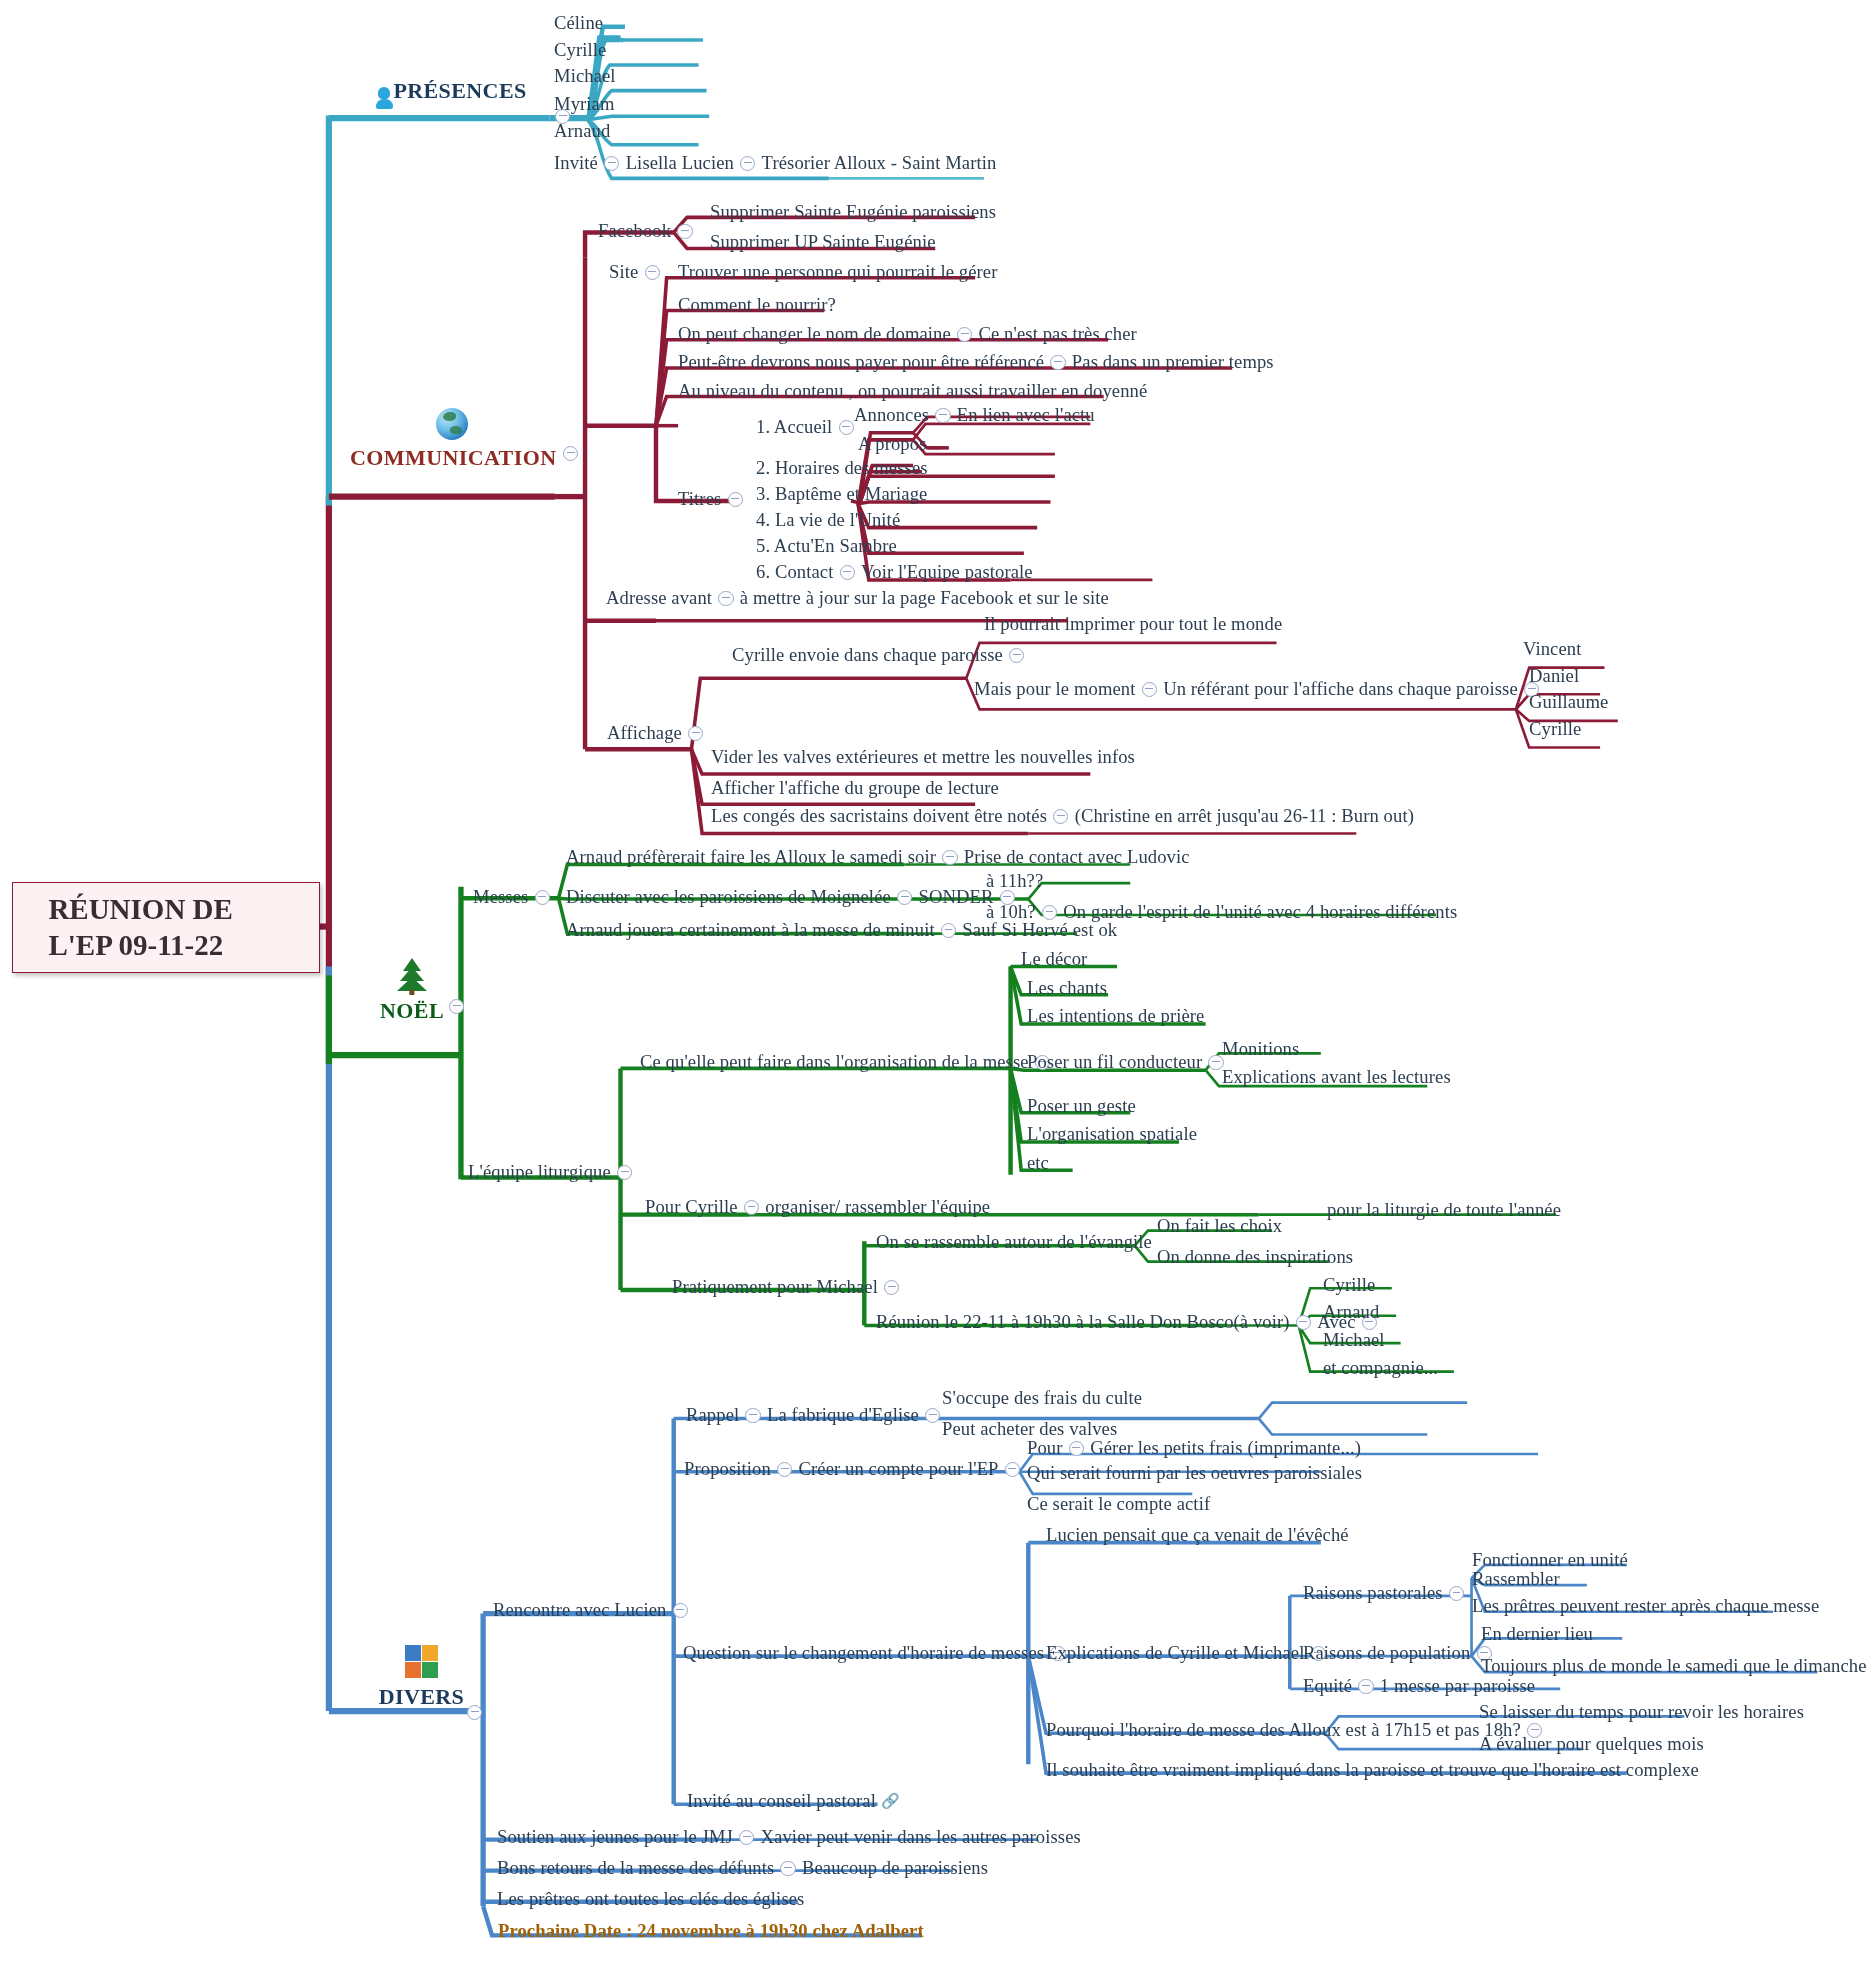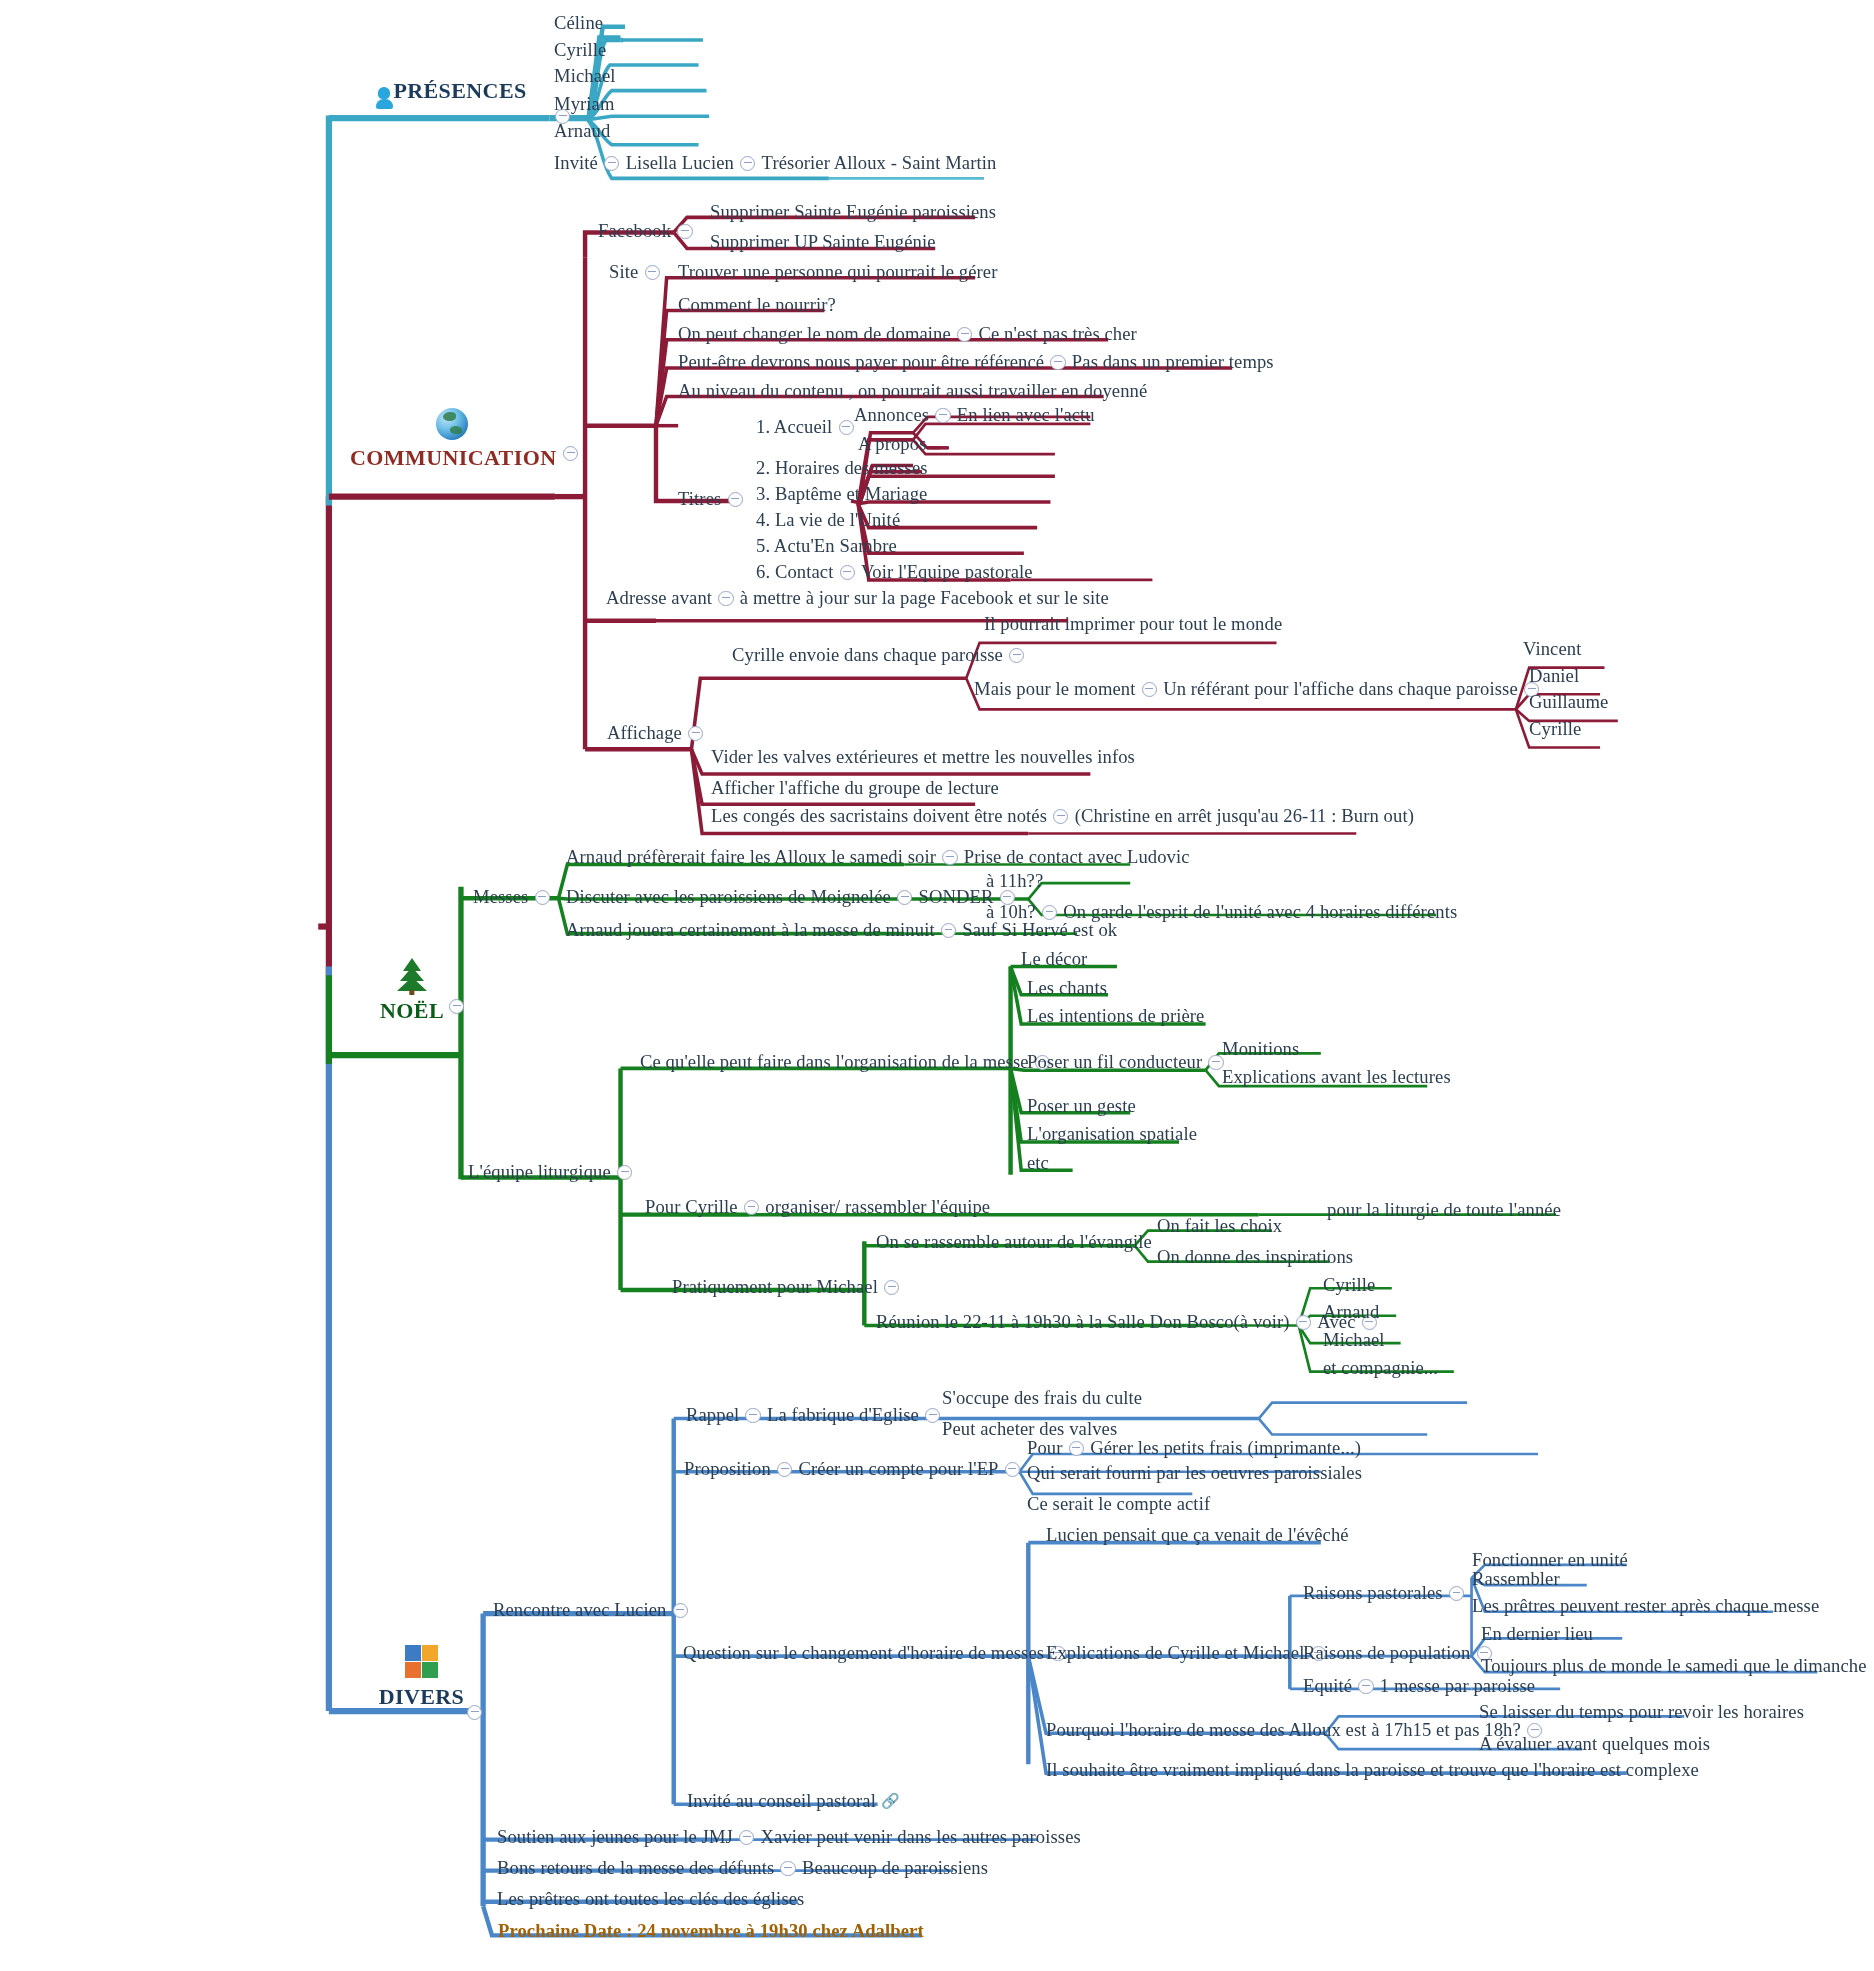--- a/index.html
+++ b/index.html
@@ -453,20 +453,26 @@
 
     <path d="M545 2075 L 560 2075 L 810 2075" stroke="#4a86c8" stroke-width="5"></path>
     <path d="M810 2075 L 1170 2075" stroke="#4a86c8" stroke-width="3"></path>
     <path d="M545 2110 L 560 2110 L 840 2110" stroke="#4a86c8" stroke-width="5"></path>
     <path d="M840 2110 L 1075 2110" stroke="#4a86c8" stroke-width="3"></path>
     <path d="M545 2145 L 560 2145 L 900 2145" stroke="#4a86c8" stroke-width="5"></path>
     <path d="M545 2150 L 555 2183 L 565 2183 L 1040 2183" stroke="#4a86c8" stroke-width="5"></path>
   </g>
 </svg>
 
+<div id="root">
+  <div class="rtxt">
+    <span>RÉUNION DE</span><br>
+    <span>L'EP 09-11-22</span>
+  </div>
+</div>
 
 <div class="main c-pres" style="left:355px;top:78px;width:195px;">
   <span class="mlabel"><span class="person"></span><span>PRÉSENCES</span></span>
 </div>
 <div class="node" style="left:549px;top:106px;"><span class="coll"></span></div>
 
 <div class="node" style="left:554px;top:12.4px;"><span class="txt">Céline</span></div>
 <div class="node" style="left:554px;top:40px;"><span class="txt">Cyrille</span></div>
 <div class="node" style="left:554px;top:66px;"><span class="txt">Michael</span></div>
 <div class="node" style="left:554px;top:94px;"><span class="txt">Myriam</span></div>
@@ -646,21 +652,21 @@
 </div>
 <div class="node" style="left:1481px;top:1624px;"><span class="txt">En dernier lieu</span></div>
 <div class="node" style="left:1481px;top:1656px;"><span class="txt">Toujours plus de monde le samedi que le dimanche</span></div>
 <div class="node" style="left:1303px;top:1676px;">
   <span class="txt">Equité</span><span class="coll"></span><span class="txt">1 messe par paroisse</span>
 </div>
 <div class="node" style="left:1046px;top:1720px;">
   <span class="txt">Pourquoi l'horaire de messe des Alloux est à 17h15 et pas 18h?</span><span class="coll"></span>
 </div>
 <div class="node" style="left:1479px;top:1702px;"><span class="txt">Se laisser du temps pour revoir les horaires</span></div>
-<div class="node" style="left:1479px;top:1734px;"><span class="txt">A évaluer avant quelques mois</span></div>
+<div class="node" style="left:1479px;top:1734px;"><span class="txt">A évaluer pour quelques mois</span></div>
 <div class="node" style="left:1046px;top:1760px;"><span class="txt">Il souhaite être vraiment impliqué dans la paroisse et trouve que l'horaire est complexe</span></div>
 
 <div class="node" style="left:687px;top:1791px;">
   <span class="txt">Invité au conseil pastoral</span><span class="lk">🔗</span>
 </div>
 
 <div class="node" style="left:497px;top:1827px;">
   <span class="txt">Soutien aux jeunes pour le JMJ</span><span class="coll"></span><span class="txt">Xavier peut venir dans les autres paroisses</span>
 </div>
 <div class="node" style="left:497px;top:1858px;">

